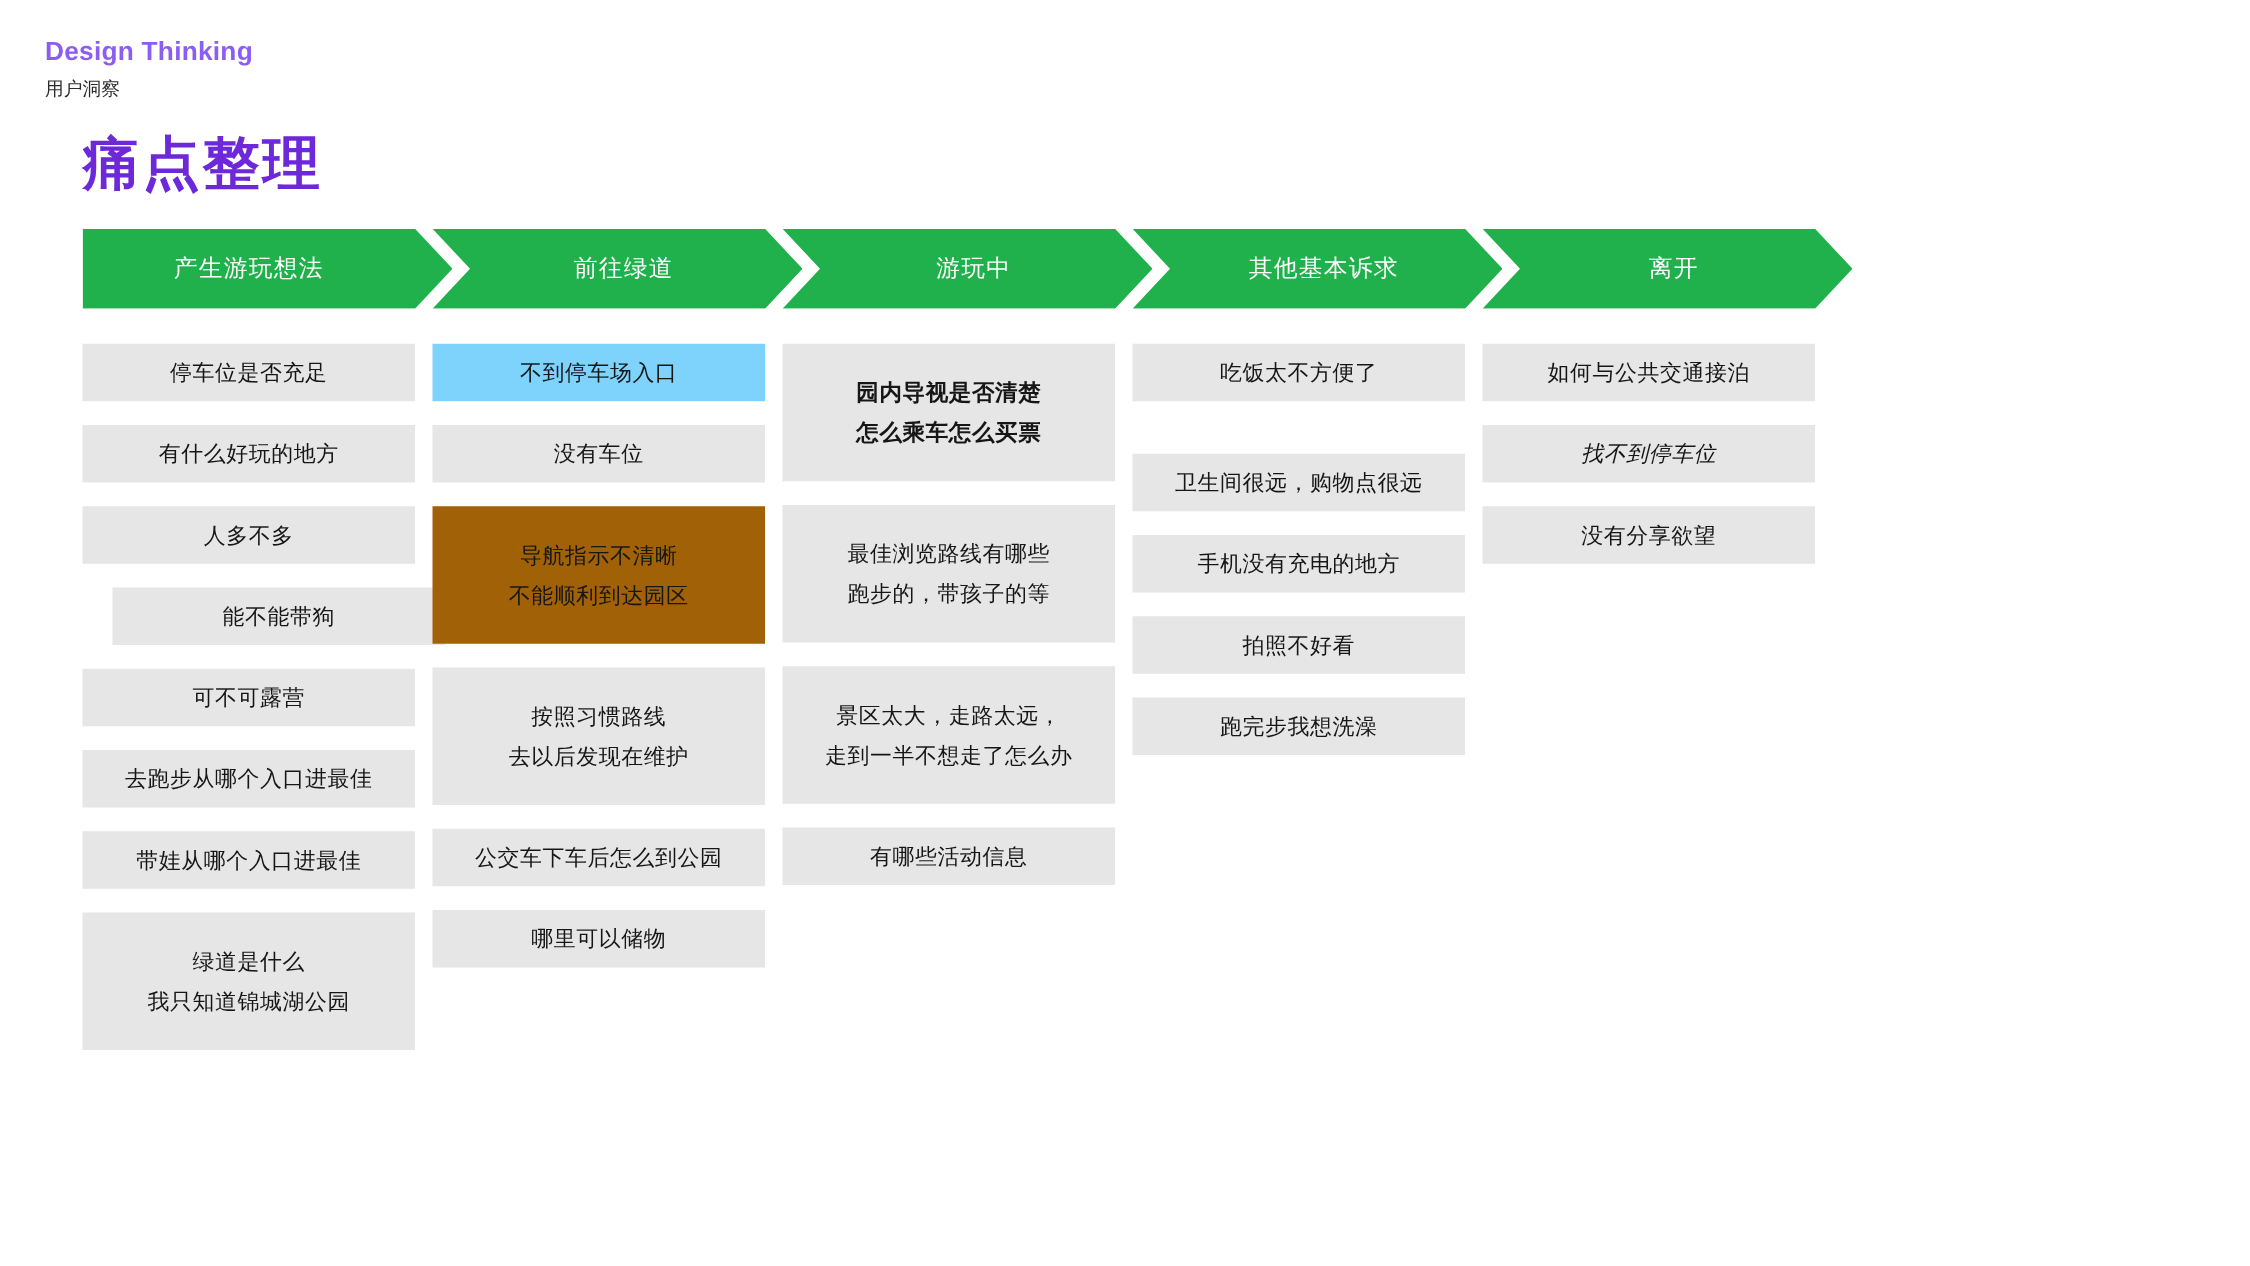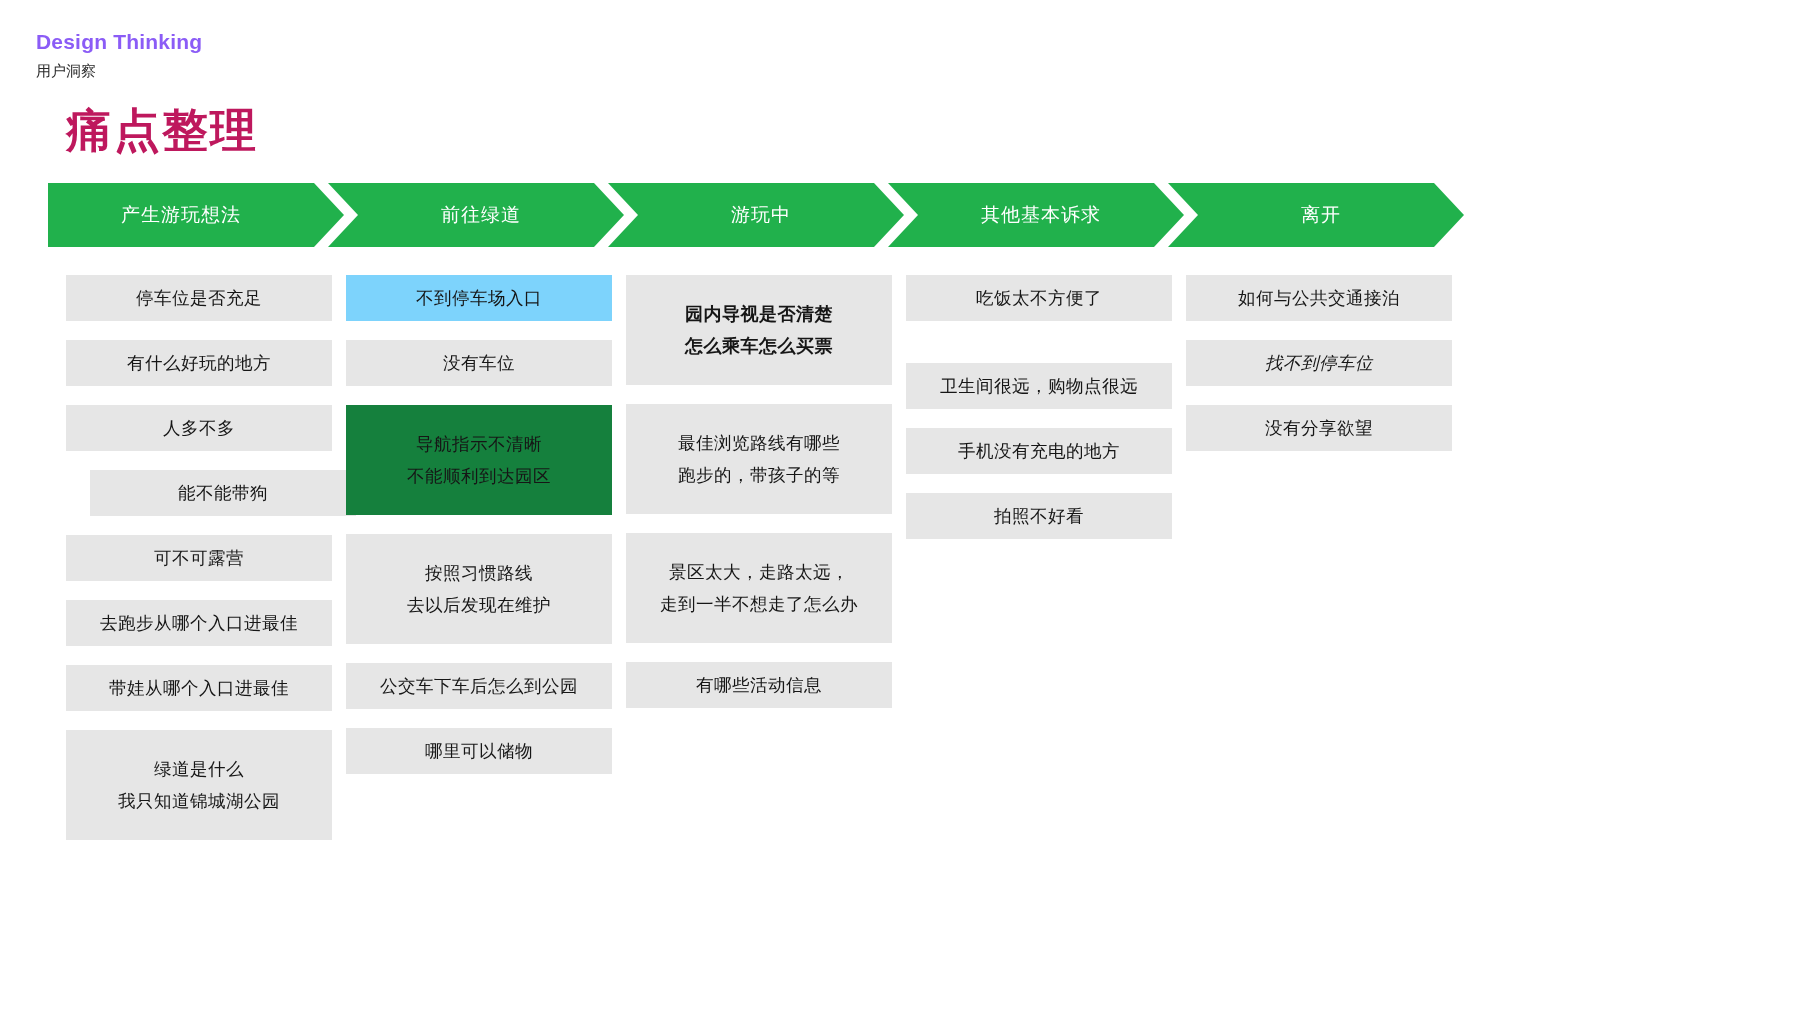--- a/index.html
+++ b/index.html
@@ -31,26 +31,26 @@
     font-size: 15px;
     color: #2b2b2b;
   }
   .title {
     position: absolute;
     left: 66px;
     top: 100px;
     margin: 0;
     font-size: 46px;
     font-weight: 800;
-    color: #be185d;
+    color: #6d28d9;
     letter-spacing: 2px;
   }
   .arrows {
     position: absolute;
-    left: 48px;
+    left: 66px;
     top: 183px;
     width: 1440px;
     height: 64px;
   }
   .arrow {
     position: absolute;
     top: 0;
     width: 296px;
     height: 64px;
     clip-path: polygon(0 0, 266px 0, 296px 50%, 266px 100%, 0 100%);
@@ -155,21 +155,21 @@
           <div class="card-line">我只知道锦城湖公园</div>
         </div>
       </div>
       <div class="column">
         <div class="card span1" style="background: #7dd3fc;">
           <div class="card-line">不到停车场入口</div>
         </div>
         <div class="card span1" style="background: rgb(230, 230, 230);">
           <div class="card-line">没有车位</div>
         </div>
-        <div class="card span2" style="background: #15803d;">
+        <div class="card span2" style="background: #a16207;">
           <div class="card-line">导航指示不清晰</div>
           <div class="card-line">不能顺利到达园区</div>
         </div>
         <div class="card span2" style="background: rgb(230, 230, 230);">
           <div class="card-line">按照习惯路线</div>
           <div class="card-line">去以后发现在维护</div>
         </div>
         <div class="card span1" style="background: rgb(230, 230, 230);">
           <div class="card-line">公交车下车后怎么到公园</div>
         </div>
@@ -199,20 +199,23 @@
           <div class="card-line">吃饭太不方便了</div>
         </div>
         <div class="card span1" style="background: rgb(230, 230, 230); margin-top: 23px;">
           <div class="card-line">卫生间很远，购物点很远</div>
         </div>
         <div class="card span1" style="background: rgb(230, 230, 230);">
           <div class="card-line">手机没有充电的地方</div>
         </div>
         <div class="card span1" style="background: rgb(230, 230, 230);">
           <div class="card-line">拍照不好看</div>
+        </div>
+        <div class="card span1" style="background: rgb(230, 230, 230);">
+          <div class="card-line">跑完步我想洗澡</div>
         </div>
       </div>
       <div class="column">
         <div class="card span1" style="background: rgb(230, 230, 230);">
           <div class="card-line">如何与公共交通接泊</div>
         </div>
         <div class="card span1" style="background: rgb(230, 230, 230); font-style: italic;">
           <div class="card-line">找不到停车位</div>
         </div>
         <div class="card span1" style="background: rgb(230, 230, 230);">

